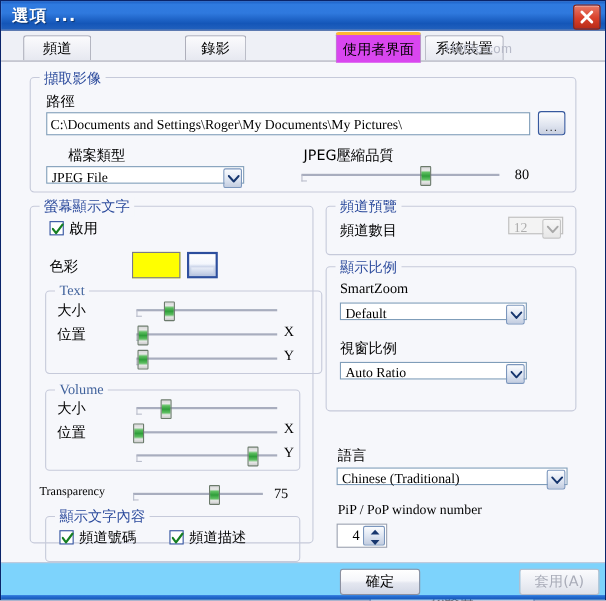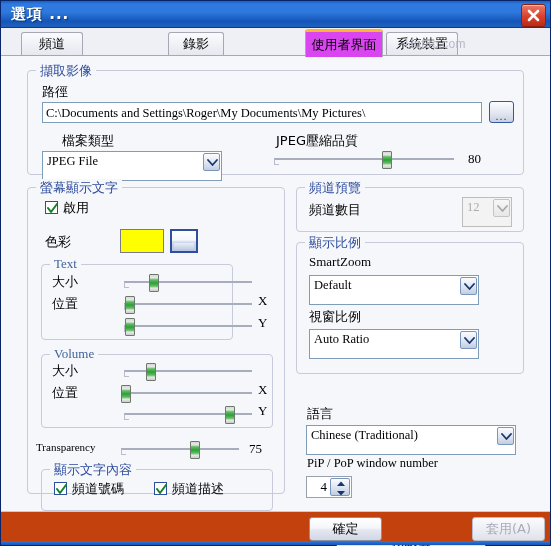--- a/index.html
+++ b/index.html
@@ -119,21 +119,21 @@
     cursor:pointer;
   }
   .browse-btn .dots{
     position:absolute;left:0;right:0;bottom:3px;text-align:center;
     font-size:11px;color:#333;letter-spacing:1px;
     font-family:"Liberation Sans",sans-serif;line-height:6px;
   }
 
   
   .combo{
-    position:absolute;height:30px;background:#fff;
+    position:absolute;height:16px;background:#fff;
     border:1px solid #7f9db9;box-sizing:border-box;cursor:pointer;
   }
   .combo .ctext{
     position:absolute;left:4px;top:2px;
     font-family:"Liberation Serif",serif;font-size:12.5px;color:#000;
     white-space:nowrap;
   }
   .combo .arrow{
     position:absolute;right:1px;top:1px;width:17px;height:18px;
     background:linear-gradient(to bottom,#fbfcfe,#dfe6f2 55%,#c3cde0);
@@ -221,21 +221,21 @@
   }
   .pbtn.disabled{
     color:#a9acb8;border-color:#b9bcc8;
     background:linear-gradient(to bottom,#fbfbfd,#eceef4 55%,#dfe2ea);
     cursor:default;
   }
 
   
   #footer{
     position:absolute;left:0;top:510px;width:549px;height:34px;
-    background:#c2410c;border-top:1px solid #c6cada;
+    background:#7dd3fc;border-top:1px solid #c6cada;
     box-sizing:border-box;
   }
   #bottom-edge{
     position:absolute;left:0;bottom:0;width:549px;height:4px;
     background:linear-gradient(to bottom,#2f79de,#1456b8);
   }
 </style>
 </head>
 <body>
 
@@ -301,21 +301,21 @@
         </span>
         <span class="ctxt">啟用</span>
       </div>
 
       <span class="lbl" style="left:17px;top:45px;">色彩</span>
       <div id="color-swatch" style="left: 92px; top: 41px; background: rgb(255, 255, 0);"></div>
       <div id="color-pick-btn" style="left:142px;top:41px;">
         <span class="strip"></span>
       </div>
 
-      <div class="group" style="left:13px;top:76px;width:192px;height:76px;">
+      <div class="group" style="left:13px;top:76px;width:252px;height:76px;">
         <span class="glabel en">Text</span>
         <span class="lbl" style="left:10px;top:8px;">大小</span>
         <div class="slider" style="left:82px;top:8px;width:128px;">
           <span class="track"></span>
           <span class="tickstart"></span>
           <span class="thumb" style="left: 23%;"></span>
         </div>
         <span class="lbl" style="left:10px;top:30px;">位置</span>
         <div class="slider" style="left:82px;top:30px;width:128px;">
           <span class="track"></span>

